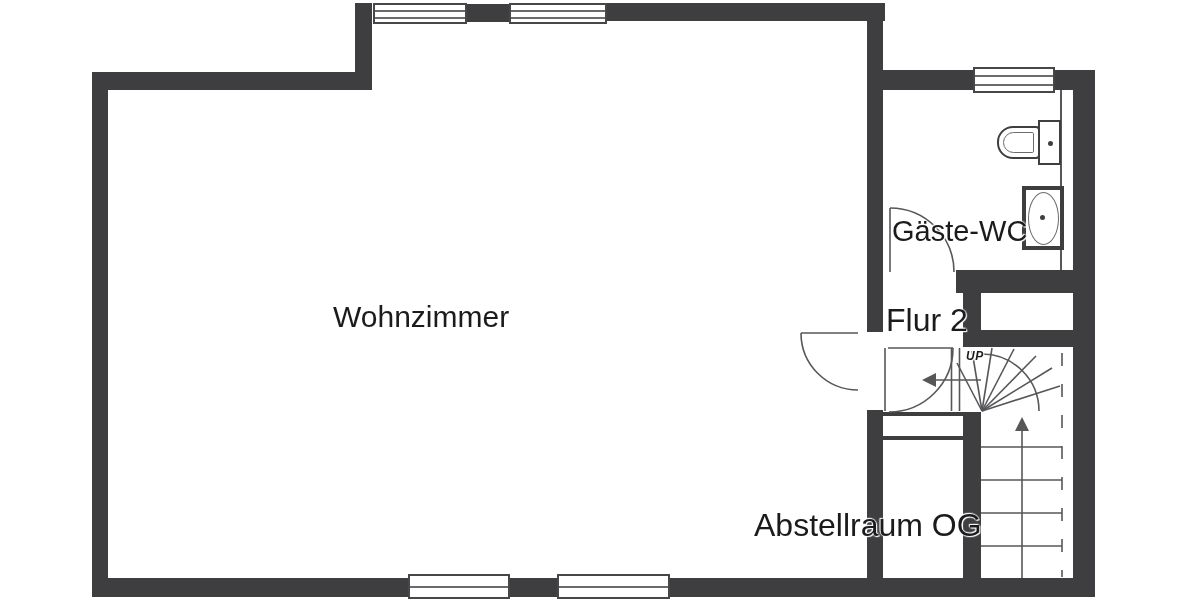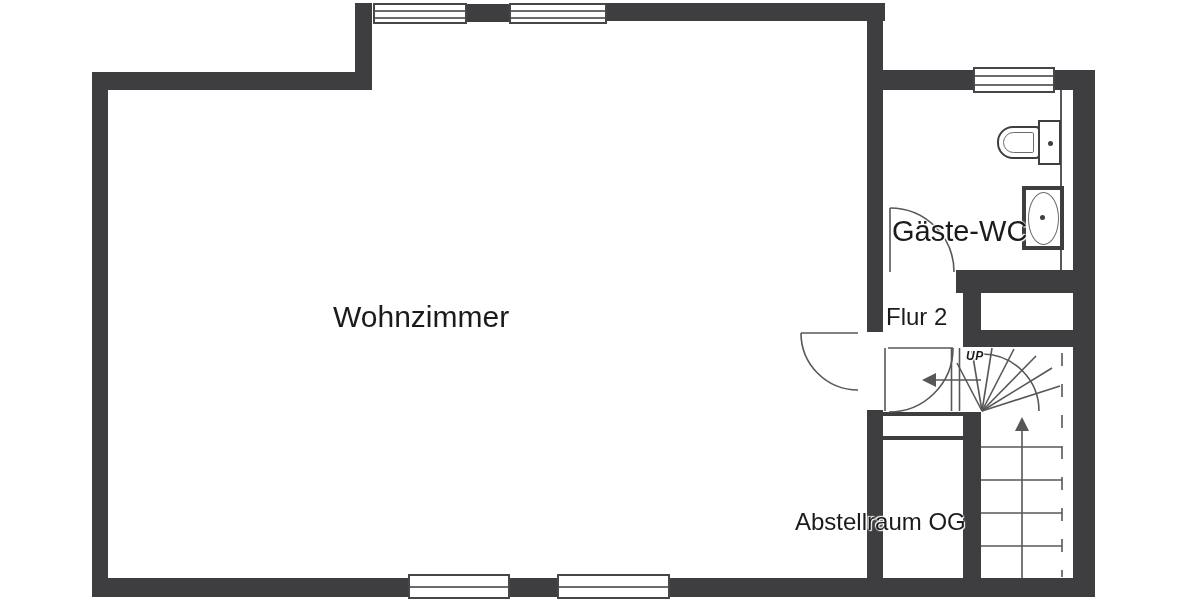--- a/index.html
+++ b/index.html
@@ -10,21 +10,21 @@
   .wall{position:absolute;background:#3e3e40;}
   .opening{position:absolute;background:#ffffff;}
   .win{position:absolute;background:#fff;border:2px solid #47474a;box-sizing:border-box;}
   .win i{position:absolute;left:0;right:0;height:2px;background:#6b6b6e;display:block;}
   .prewall{position:absolute;background:#fff;border-left:2px solid #57575a;box-sizing:border-box;}
   .label{
     position:absolute;color:#1b1b1d;white-space:nowrap;line-height:1.05;
     text-shadow:0 0 2px #fff,0 0 2px #fff,1px 1px 1px #fff,-1px -1px 1px #fff;
   }
   .lbl-big{font-size:30px;}
-  .lbl-med{font-size:24px;}
+  .lbl-med{font-size:32px;}
   .lbl-up{font-size:12px;font-weight:bold;letter-spacing:.5px;font-style:italic;}
   .fixture{position:absolute;box-sizing:border-box;background:#fff;}
   .toilet-bowl{border:2px solid #3f3f42;border-radius:16px 4px 4px 16px;}
   .toilet-bowl-inner{position:absolute;left:4px;top:4px;right:4px;bottom:4px;border:1.5px solid #6b6b6e;border-radius:12px 2px 2px 12px;}
   .cistern{border:2px solid #3f3f42;}
   .dot{position:absolute;width:5px;height:5px;background:#3f3f42;border-radius:50%;}
   .vanity{border:4px solid #3e3e40;}
   .basin{position:absolute;border:1.5px solid #6b6b6e;border-radius:50%;}
   svg.lines{position:absolute;left:0;top:0;}
 </style>
@@ -149,16 +149,16 @@
     </g>
     <g fill="#57575a" stroke="none">
       <polygon points="1022,417 1015,431 1029,431"></polygon>
       <polygon points="922,380 936,373 936,387"></polygon>
     </g>
   </svg>
 
   <div class="label lbl-big" style="left:333px;top:301px;">Wohnzimmer</div>
   <div class="label lbl-big" style="left:892px;top:216px;font-size:29px;">Gäste-WC</div>
   <div class="label lbl-med" style="left:886px;top:304px;">Flur 2</div>
-  <div class="label lbl-med" style="left:795px;top:509px;">Abstellraum OG</div>
+  <div class="label lbl-med" style="left:754px;top:509px;">Abstellraum OG</div>
   <div class="label lbl-up" style="left:966px;top:350px;">UP</div>
 
 </div>
 
 </body></html>

